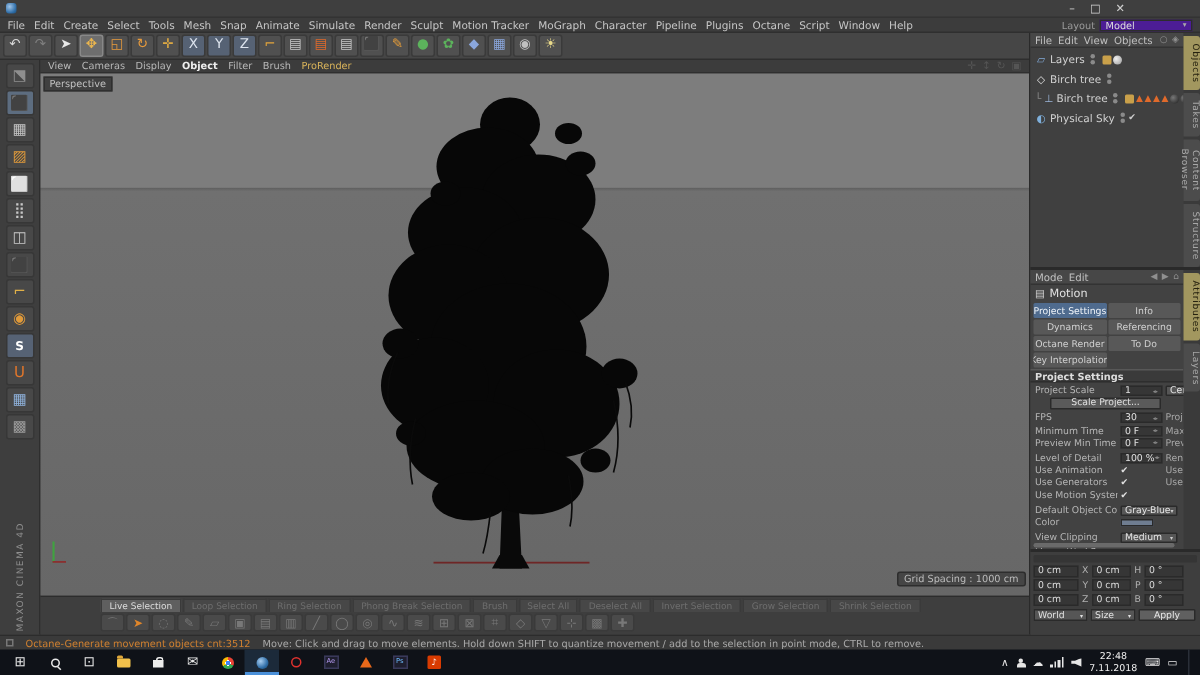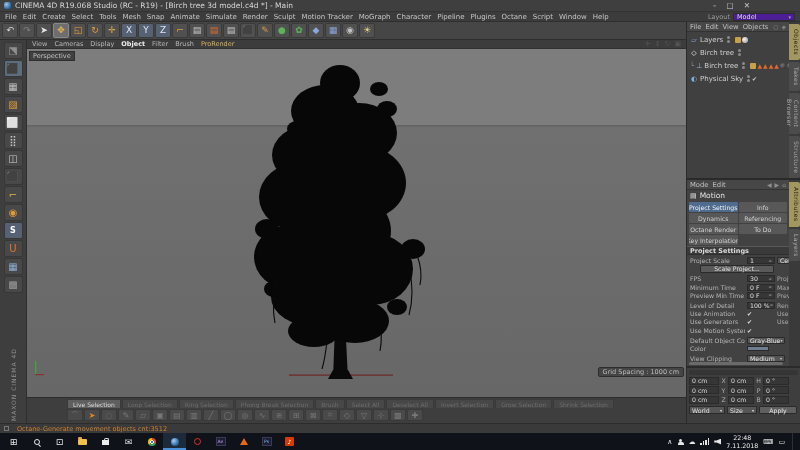--- a/index.html
+++ b/index.html
@@ -32,21 +32,21 @@
   .rail-brand{margin-top:auto;margin-bottom:2px;writing-mode:vertical-rl;transform:rotate(180deg);font-size:6px;color:#909090;letter-spacing:1px;white-space:nowrap}
   
   .vpstack{flex:1;display:flex;flex-direction:column;min-width:0}
   .vp-menu{height:9px;background:#3c3c3c;border-bottom:1px solid #2f2f2f;display:flex;align-items:center;gap:7px;padding:0 5px;font-size:6.5px}
   .vp-menu .vmi{color:#b8b8b8;white-space:nowrap}
   .vp-menu .vmi.hl{color:#eee;font-weight:bold}
   .vp-menu .vmi.pro{color:#d8b35a;font-weight:normal}
   .vp-nav{margin-left:auto;display:flex;gap:4px;color:#555;font-size:7px}
   .canvas{flex:1;position:relative;background:linear-gradient(#7d7d7d 0,#7d7d7d 21.8%,#616161 22%,#707070 22.6%,#676767 100%)}
   .cam-label{position:absolute;left:2px;top:2px;background:rgba(58,58,58,.9);padding:0 3px;font-size:6.5px;color:#c0c0c0;border:1px solid #2f2f2f}
-  .grid-box{position:absolute;right:2px;bottom:20px;background:#454545;border:1px solid #2d2d2d;border-radius:2px;padding:0 4px;font-size:6.5px;color:#bcbcbc;height:10px;display:flex;align-items:center}
+  .grid-box{position:absolute;right:2px;bottom:6px;background:#454545;border:1px solid #2d2d2d;border-radius:2px;padding:0 4px;font-size:6.5px;color:#bcbcbc;height:10px;display:flex;align-items:center}
   .tree-svg{position:absolute;inset:0;width:100%;height:100%}
   
   .palette{height:26px;background:#3e3e3e;border-top:1px solid #2c2c2c;display:flex;flex-direction:column;padding-left:38px}
   .ptabs{height:10px;display:flex;gap:1px;padding:1px 2px 0;overflow:hidden}
   .ptab{height:9px;padding:0 5px;background:#474747;border:1px solid #3a3a3a;border-bottom:none;font-size:6px;color:#6e6e6e;display:flex;align-items:center;white-space:nowrap}
   .ptab.on{background:#5f5f5f;color:#ddd}
   .picons{flex:1;display:flex;gap:1px;padding:1px 2px 2px;overflow:hidden}
   .pbn{width:16px;flex:none;display:flex;align-items:center;justify-content:center;background:#4a4a4a;border:1px solid #3a3a3a;border-radius:2px;font-size:8px;color:#787878}
   .pbn.live{color:#e0862a}
   
@@ -133,21 +133,20 @@
   .bars i{width:1.6px;background:#e6e6e6;display:block}
   .spk{width:7px;height:6px;background:#e6e6e6;clip-path:polygon(0 33%,35% 33%,100% 0,100% 100%,35% 67%,0 67%)}
   .clock{text-align:center;font-size:6.3px;line-height:1.25;color:#f0f0f0}
   .edge{width:3px;height:17px;border-left:1px solid #2a2f38;margin-left:2px}
 </style>
 </head>
 <body>
 
 <div class="titlebar">
   <span class="appicon"></span>
-  <span>CINEMA 4D R19.068 Studio (RC - R19) - [Birch tree 3d model.c4d *] - Main</span>
   <span class="win-controls">
     <span>–</span>
     <span>□</span>
     <span>✕</span>
   </span>
 </div>
 
 <div class="menubar">
   <span><span class="menu-item">File</span><span class="menu-item">Edit</span><span class="menu-item">Create</span><span class="menu-item">Select</span><span class="menu-item">Tools</span><span class="menu-item">Mesh</span><span class="menu-item">Snap</span><span class="menu-item">Animate</span><span class="menu-item">Simulate</span><span class="menu-item">Render</span><span class="menu-item">Sculpt</span><span class="menu-item">Motion Tracker</span><span class="menu-item">MoGraph</span><span class="menu-item">Character</span><span class="menu-item">Pipeline</span><span class="menu-item">Plugins</span><span class="menu-item">Octane</span><span class="menu-item">Script</span><span class="menu-item">Window</span><span class="menu-item">Help</span></span>
   <span class="layoutsel">
@@ -508,20 +507,21 @@
         <span class="cdrop w2">Size</span>
         <span class="capply">Apply</span>
       </div>
     </div>
   </div>
 </div>
 
 <div class="status">
   <span class="sq"></span>
   <span class="st-octane">Octane-Generate movement objects cnt:3512</span>
+  <span class="st-hint">Move: Click and drag to move elements. Hold down SHIFT to quantize movement / add to the selection in point mode, CTRL to remove.</span>
 </div>
 
 <div class="taskbar">
   <span style="display:flex">
       <span class="tb-i">⊞</span>
       <span class="tb-i css-search">
         <span class="ic-search"></span>
       </span>
       <span class="tb-i">⊡</span>
       <span class="tb-i css-folder">

